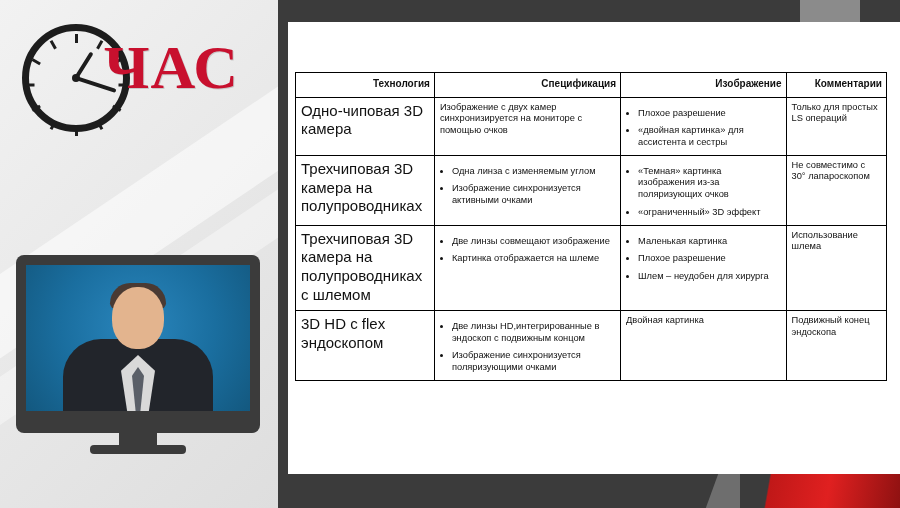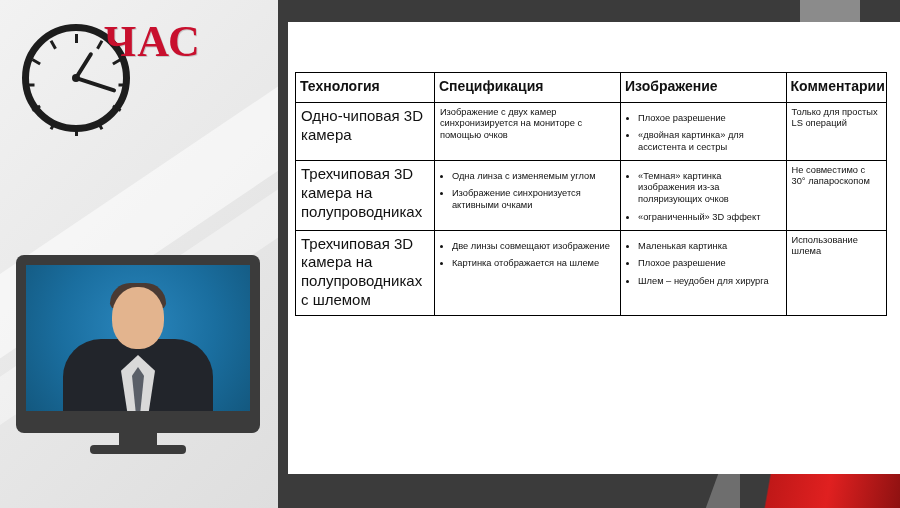--- a/index.html
+++ b/index.html
@@ -131,24 +131,24 @@
   .clock .center-dot {
     position: absolute;
     left: 50%; top: 50%;
     width: 8px; height: 8px;
     margin: -4px 0 0 -4px;
     border-radius: 50%;
     background: #1d1d1d;
   }
   .logo-word {
     position: absolute;
-    left: 104px; top: 20px;
+    left: 104px; top: 36px;
     font-family: "Liberation Serif", serif;
     font-weight: bold;
-    font-size: 44px;
+    font-size: 62px;
     letter-spacing: 1px;
     color: #c8102e;
     line-height: 1;
     text-shadow: 1px 1px 0 rgba(0,0,0,.15);
   }
   .logo-sub {
     position: absolute;
     left: 104px; top: 88px;
     background: #9b1220;
     color: #ffffff;
@@ -273,23 +273,23 @@
     font-size: 9.3px;
     color: #111111;
   }
   table.tbl th, table.tbl td {
     border: 1px solid #000000;
     vertical-align: top;
     padding: 4px 5px 5px 5px;
     line-height: 1.26;
   }
   table.tbl th {
-    text-align: left;
+    text-align: right;
     font-weight: bold;
-    font-size: 14px;
+    font-size: 10px;
     padding: 5px 4px 6px 4px;
     vertical-align: middle;
   }
   td.tech {
     font-size: 15px;
   }
   ul.cell-list {
     margin: 0;
     padding-left: 12px;
     list-style-type: disc;
@@ -410,17 +410,28 @@
             </td>
             <td>
               <ul class="cell-list">
                 <li>Маленькая картинка</li>
                 <li>Плохое разрешение</li>
                 <li>Шлем – неудобен для хирурга</li>
               </ul>
             </td>
             <td>Использование шлема</td>
           </tr>
+          <tr>
+            <td class="tech">3D HD с flex эндоскопом</td>
+            <td>
+              <ul class="cell-list">
+                <li>Две линзы HD,интегрированные в эндоскоп с подвижным концом</li>
+                <li>Изображение синхронизуется поляризующими очками</li>
+              </ul>
+            </td>
+            <td class="plain-cell">Двойная картинка</td>
+            <td>Подвижный конец эндоскопа</td>
+          </tr>
         </tbody>
     </table>
   </div>
 
 </div>
 
 </body></html>

